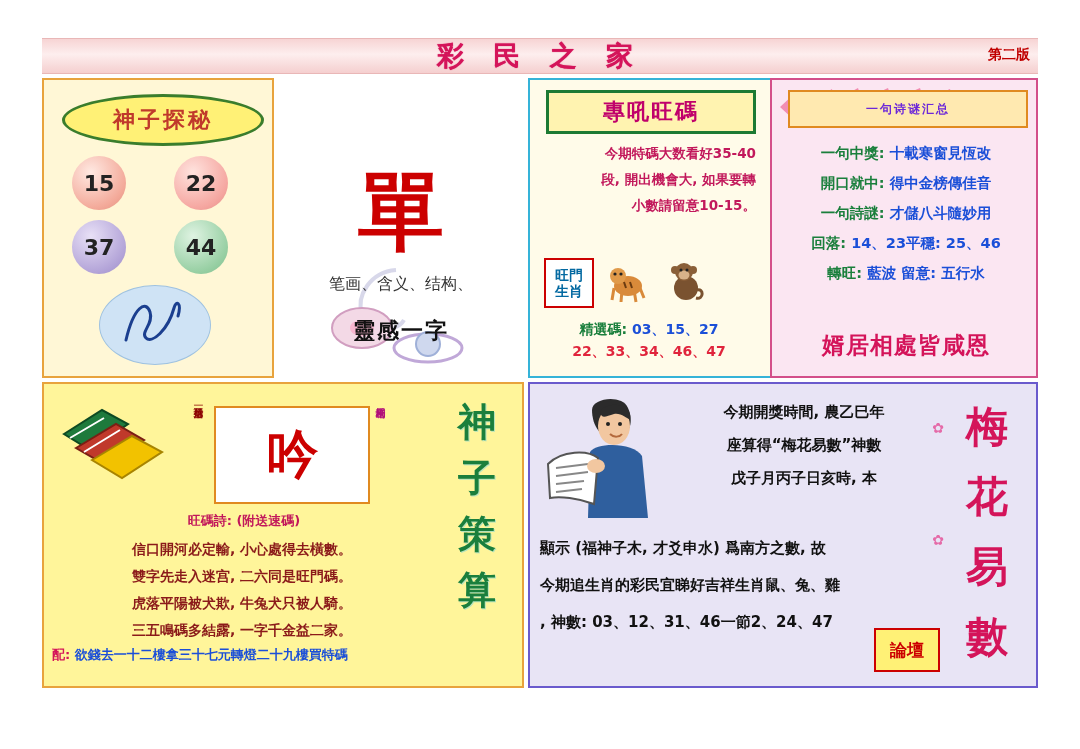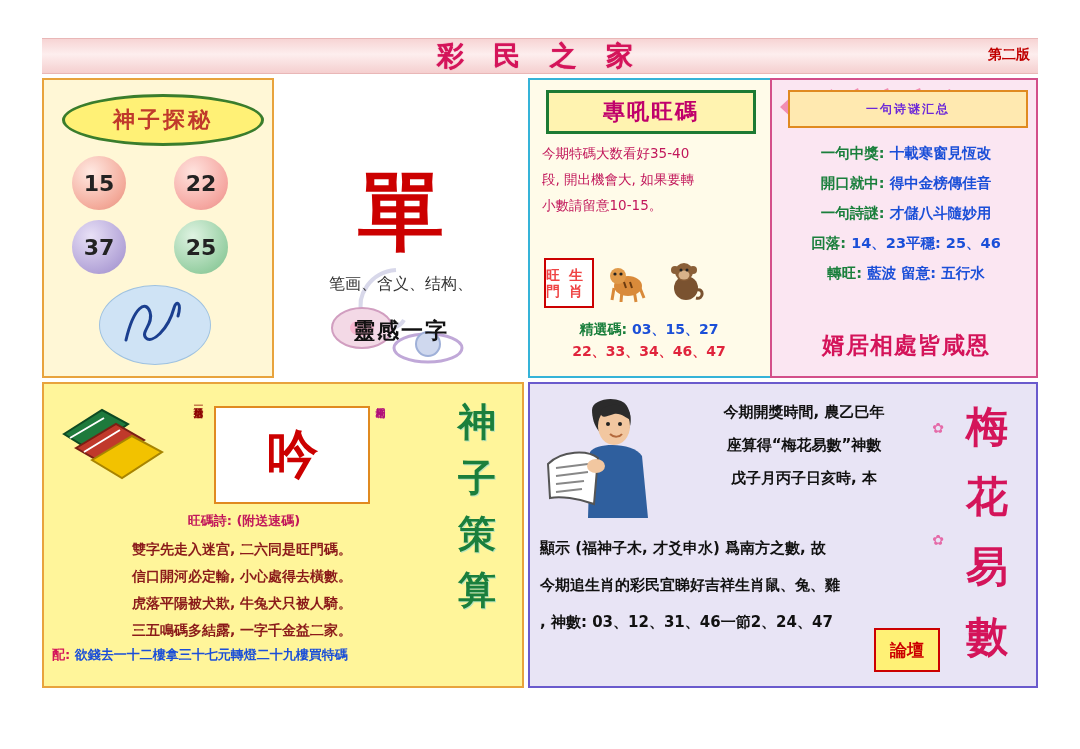--- a/index.html
+++ b/index.html
@@ -46,24 +46,24 @@
   .p2-sub2{position:absolute;left:0;top:238px;width:246px;text-align:center;font-size:22px;
     font-weight:bold;color:#111;letter-spacing:2px;}
   .ring{position:absolute;}
 
   
   #p3{left:528px;top:78px;width:266px;height:300px;background:#fffbe9;border:2px solid #35b3d8;}
   .p3-title{position:absolute;left:16px;top:10px;width:204px;height:38px;background:#fff3b0;
     border:3px solid #1d7a33;display:flex;align-items:center;justify-content:center;
     font-size:22px;font-weight:bold;color:#c0006b;letter-spacing:2px;}
   .p3-text{position:absolute;left:12px;top:60px;width:214px;font-size:13.5px;color:#c2185b;
-    line-height:26px;text-align:left;font-weight:normal;}
+    line-height:26px;text-align:right;font-weight:bold;}
   .p3-box{position:absolute;left:14px;top:178px;width:46px;height:46px;border:2px solid #cc0000;
-    background:#fff;display:flex;flex-direction:row;align-items:center;justify-content:center;
-    font-size:14px;color:#ef4444;font-weight:bold;line-height:16px;}
+    background:#fff;display:flex;flex-direction:column;align-items:center;justify-content:center;
+    font-size:14px;color:#0369a1;font-weight:bold;line-height:16px;}
   .animal{position:absolute;width:42px;height:46px;}
   .p3-nums{position:absolute;left:6px;top:238px;width:226px;text-align:center;font-size:14px;
     font-weight:bold;line-height:22px;}
   .p3-nums .lbl{color:#1a7f3c;}
   .p3-nums .n1{color:#1b4fd8;}
   .p3-nums .n2{color:#e0243c;}
 
   
   #p4{left:770px;top:78px;width:268px;height:300px;background:#fbe6f2;border:2px solid #d34f8a;}
   .p4-title{position:absolute;left:16px;top:10px;width:236px;height:34px;background:#ffe9b0;
@@ -121,21 +121,21 @@
     <div class="header-edition">第二版</div>
   </div>
 
   <div class="panel" id="p1">
     <div class="oval">
       <span>神子探秘</span>
     </div>
     <div class="ball" id="b1">15</div>
     <div class="ball" id="b2">22</div>
     <div class="ball" id="b3">37</div>
-    <div class="ball" id="b4">25</div>
+    <div class="ball" id="b4">44</div>
     <div class="bluecircle">
       <svg width="80" height="60" viewBox="0 0 80 60">
         <path d="M10 48 C18 14, 30 8, 34 20 C38 32, 24 40, 30 46 C36 52, 52 38, 58 16 C60 8, 66 10, 62 24" stroke="#1b3f8f" stroke-width="3" fill="none" stroke-linecap="round"></path>
       </svg>
     </div>
   </div>
 
   <div class="panel" id="p2">
     <div class="ring" style="left:22px;top:188px;">
       <svg width="200" height="110" viewBox="0 0 200 110">
@@ -230,22 +230,22 @@
     </div>
     <div class="sidetext" id="st2">连枪利属十尾动</div>
     <div class="vert-title">
       <span>神</span>
       <span>子</span>
       <span>策</span>
       <span>算</span>
     </div>
     <div class="p5-sub">旺碼詩:  (附送速碼)</div>
     <div class="p5-poem">
+      <div>信口開河必定輸, 小心處得去橫數。</div>
       <div>雙字先走入迷宫, 二六同是旺門碼。</div>
-      <div>信口開河必定輸, 小心處得去橫數。</div>
       <div>虎落平陽被犬欺, 牛兔犬只被人騎。</div>
       <div>三五鳴碼多結露, 一字千金益二家。</div>
     </div>
     <div class="p5-note">
       <span class="k">配:</span>
       <span class="v">欲錢去一十二樓拿三十七元轉燈二十九樓買特碼</span>
     </div>
   </div>
 
   <div class="panel" id="p6">

